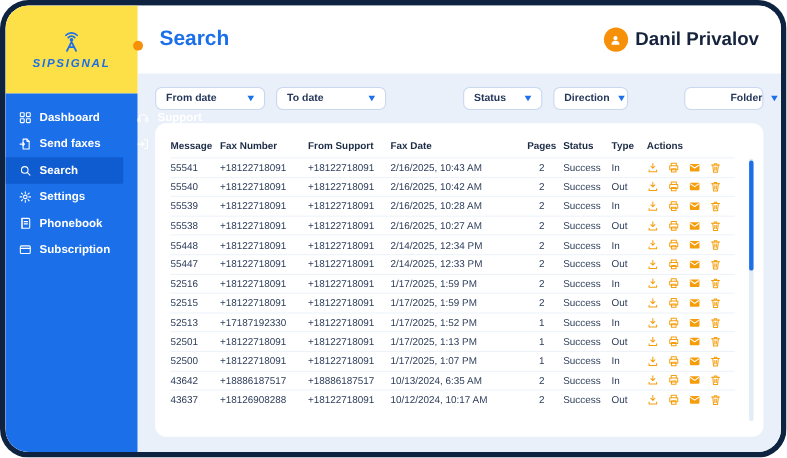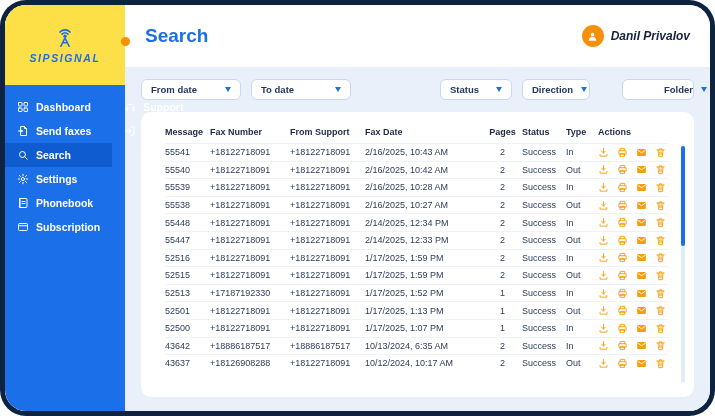--- a/index.html
+++ b/index.html
@@ -108,21 +108,21 @@
     cursor: pointer;
   }
   .avatar {
     width: 22px; height: 22px;
     border-radius: 50%;
     background: #f79009;
     display: flex; align-items: center; justify-content: center;
     color: #ffffff;
   }
   .avatar svg { width: 11px; height: 11px; }
-  .user-name { font-size: 12px; font-weight: bold; color: #16233c; font-style: italic; }
+  .user-name { font-size: 17px; font-weight: bold; color: #16233c; }
   .content {
     flex: 1;
     background: #e9f0fa;
     padding: 12px 16px 14px;
     display: flex;
     flex-direction: column;
     min-height: 0;
   }
   
   .filters { display: flex; gap: 10px; align-items: center; }
@@ -137,35 +137,35 @@
     border-radius: 6px;
     padding: 4px 9px;
     font-size: 9.5px;
     font-weight: bold;
     color: #24365a;
     width: 100px;
     cursor: pointer;
   }
   .filters-right .filter { width: 72px; }
   .filters-right .filter[data-name="filter-direction"] { width: 68px; }
-  .filters-right .filter[data-name="filter-folder"] { margin-left: 22px; padding-left: 41px; }
+  .filters-right .filter[data-name="filter-folder"] { margin-left: 41px; padding-left: 41px; }
   .caret {
     width: 0; height: 0;
     border-left: 3.5px solid transparent;
     border-right: 3.5px solid transparent;
     border-top: 5px solid #1b6fe9;
     flex: none;
   }
   
   .panel {
     background: #ffffff;
     border-radius: 10px;
     margin-top: 12px;
     flex: 1;
-    padding: 8px 26px 8px 24px;
+    padding: 8px 26px 8px 14px;
     position: relative;
     overflow: hidden;
     min-height: 0;
   }
   .t-head, .t-row {
     display: grid;
     grid-template-columns: 45px 80px 75px 118px 39px 44px 32px 1fr;
     align-items: center;
   }
   .t-head {

